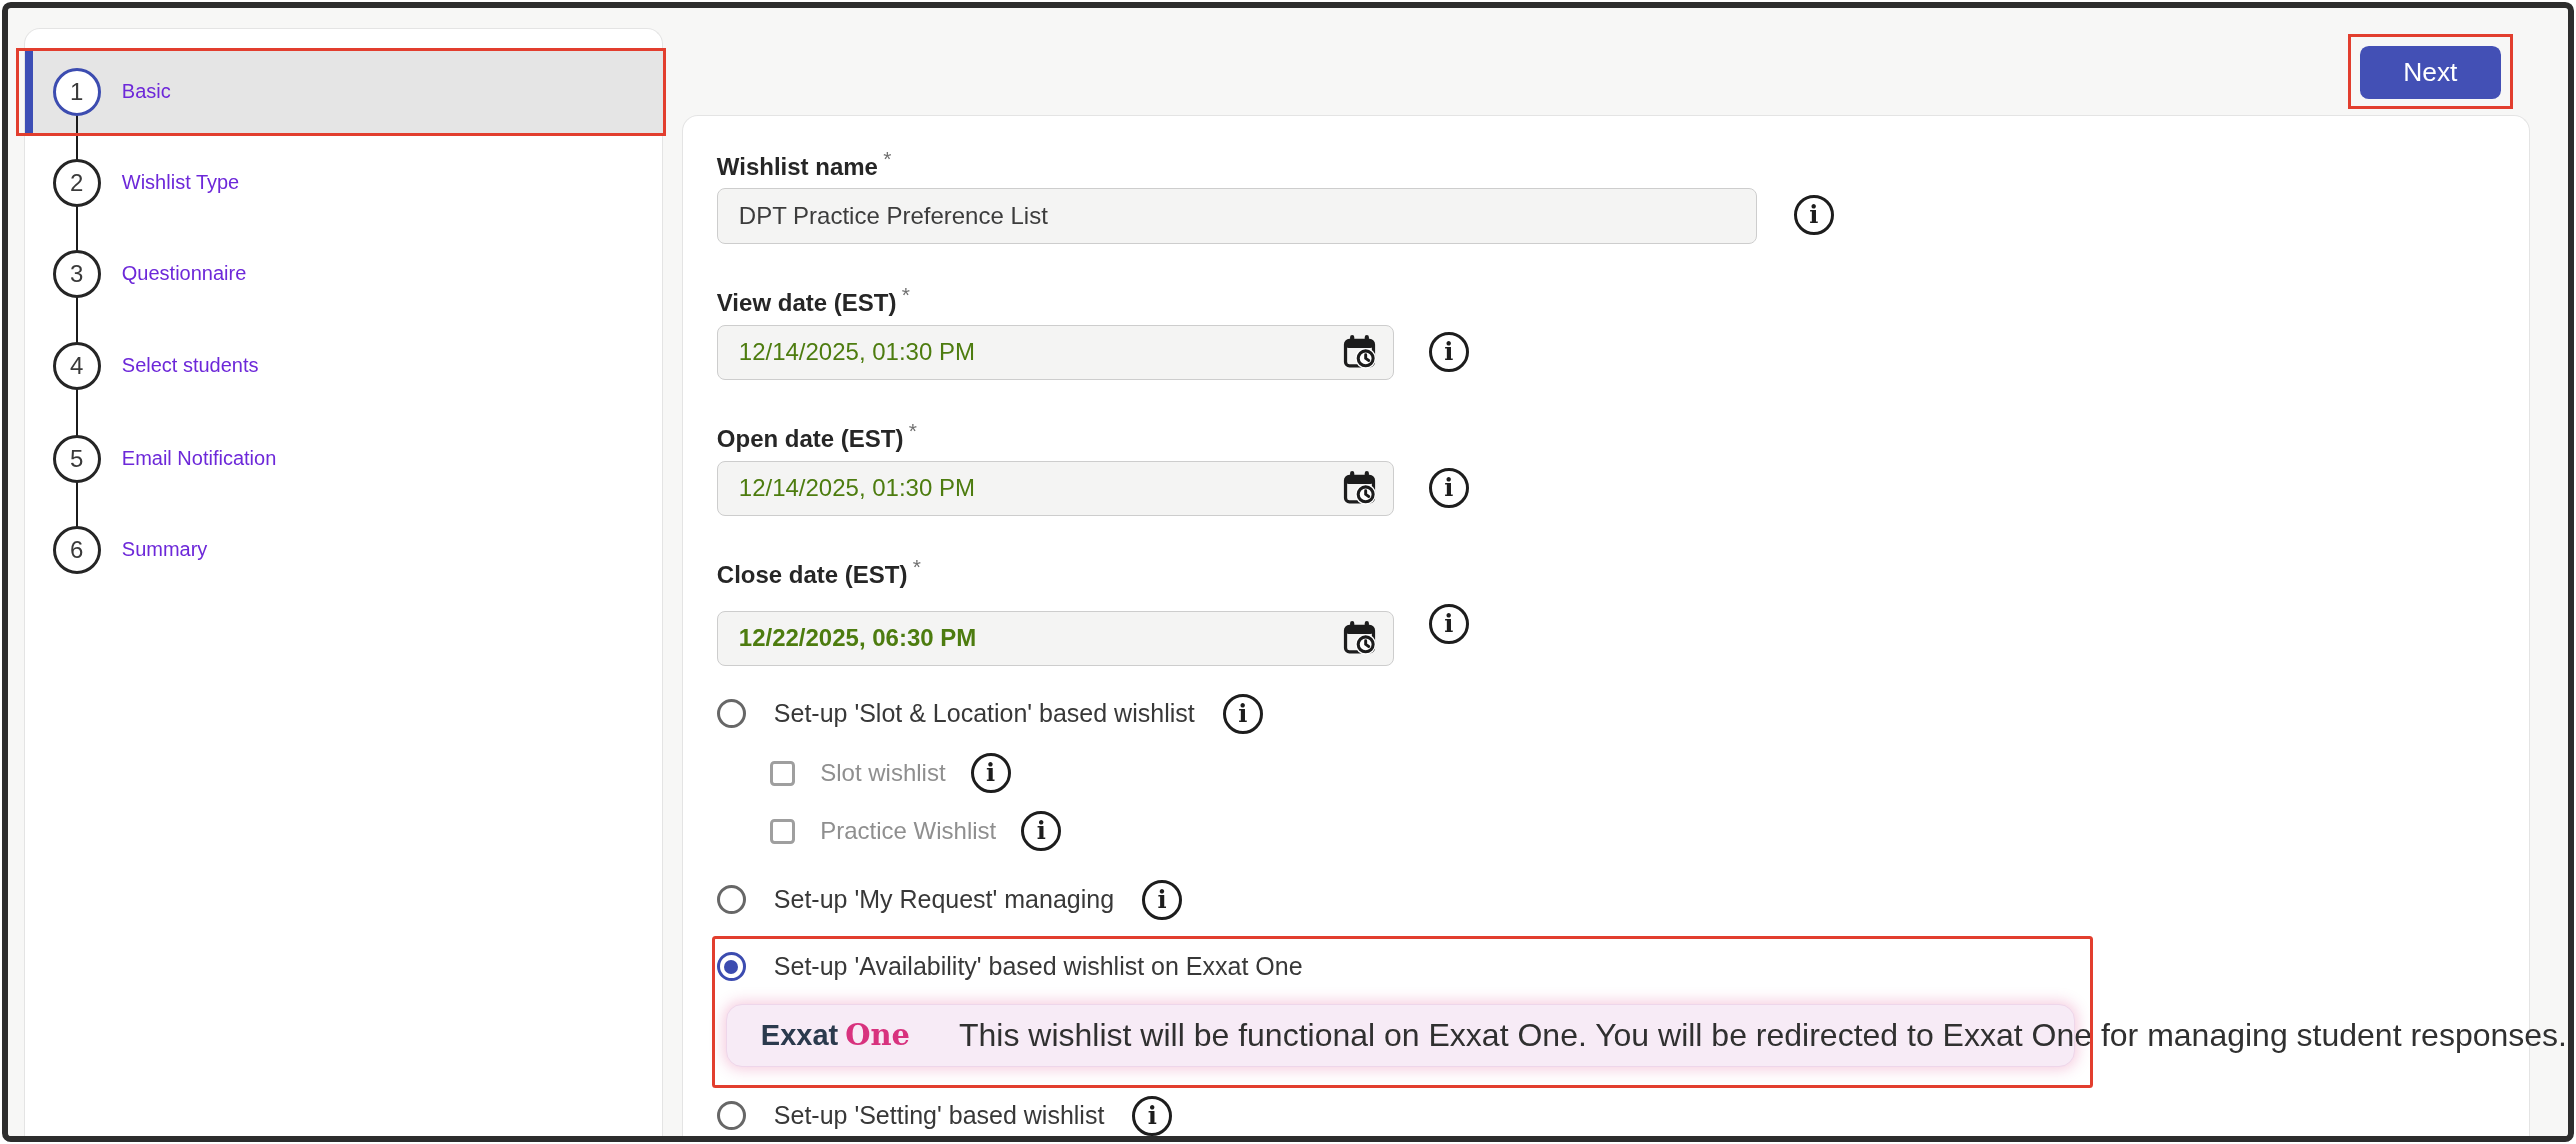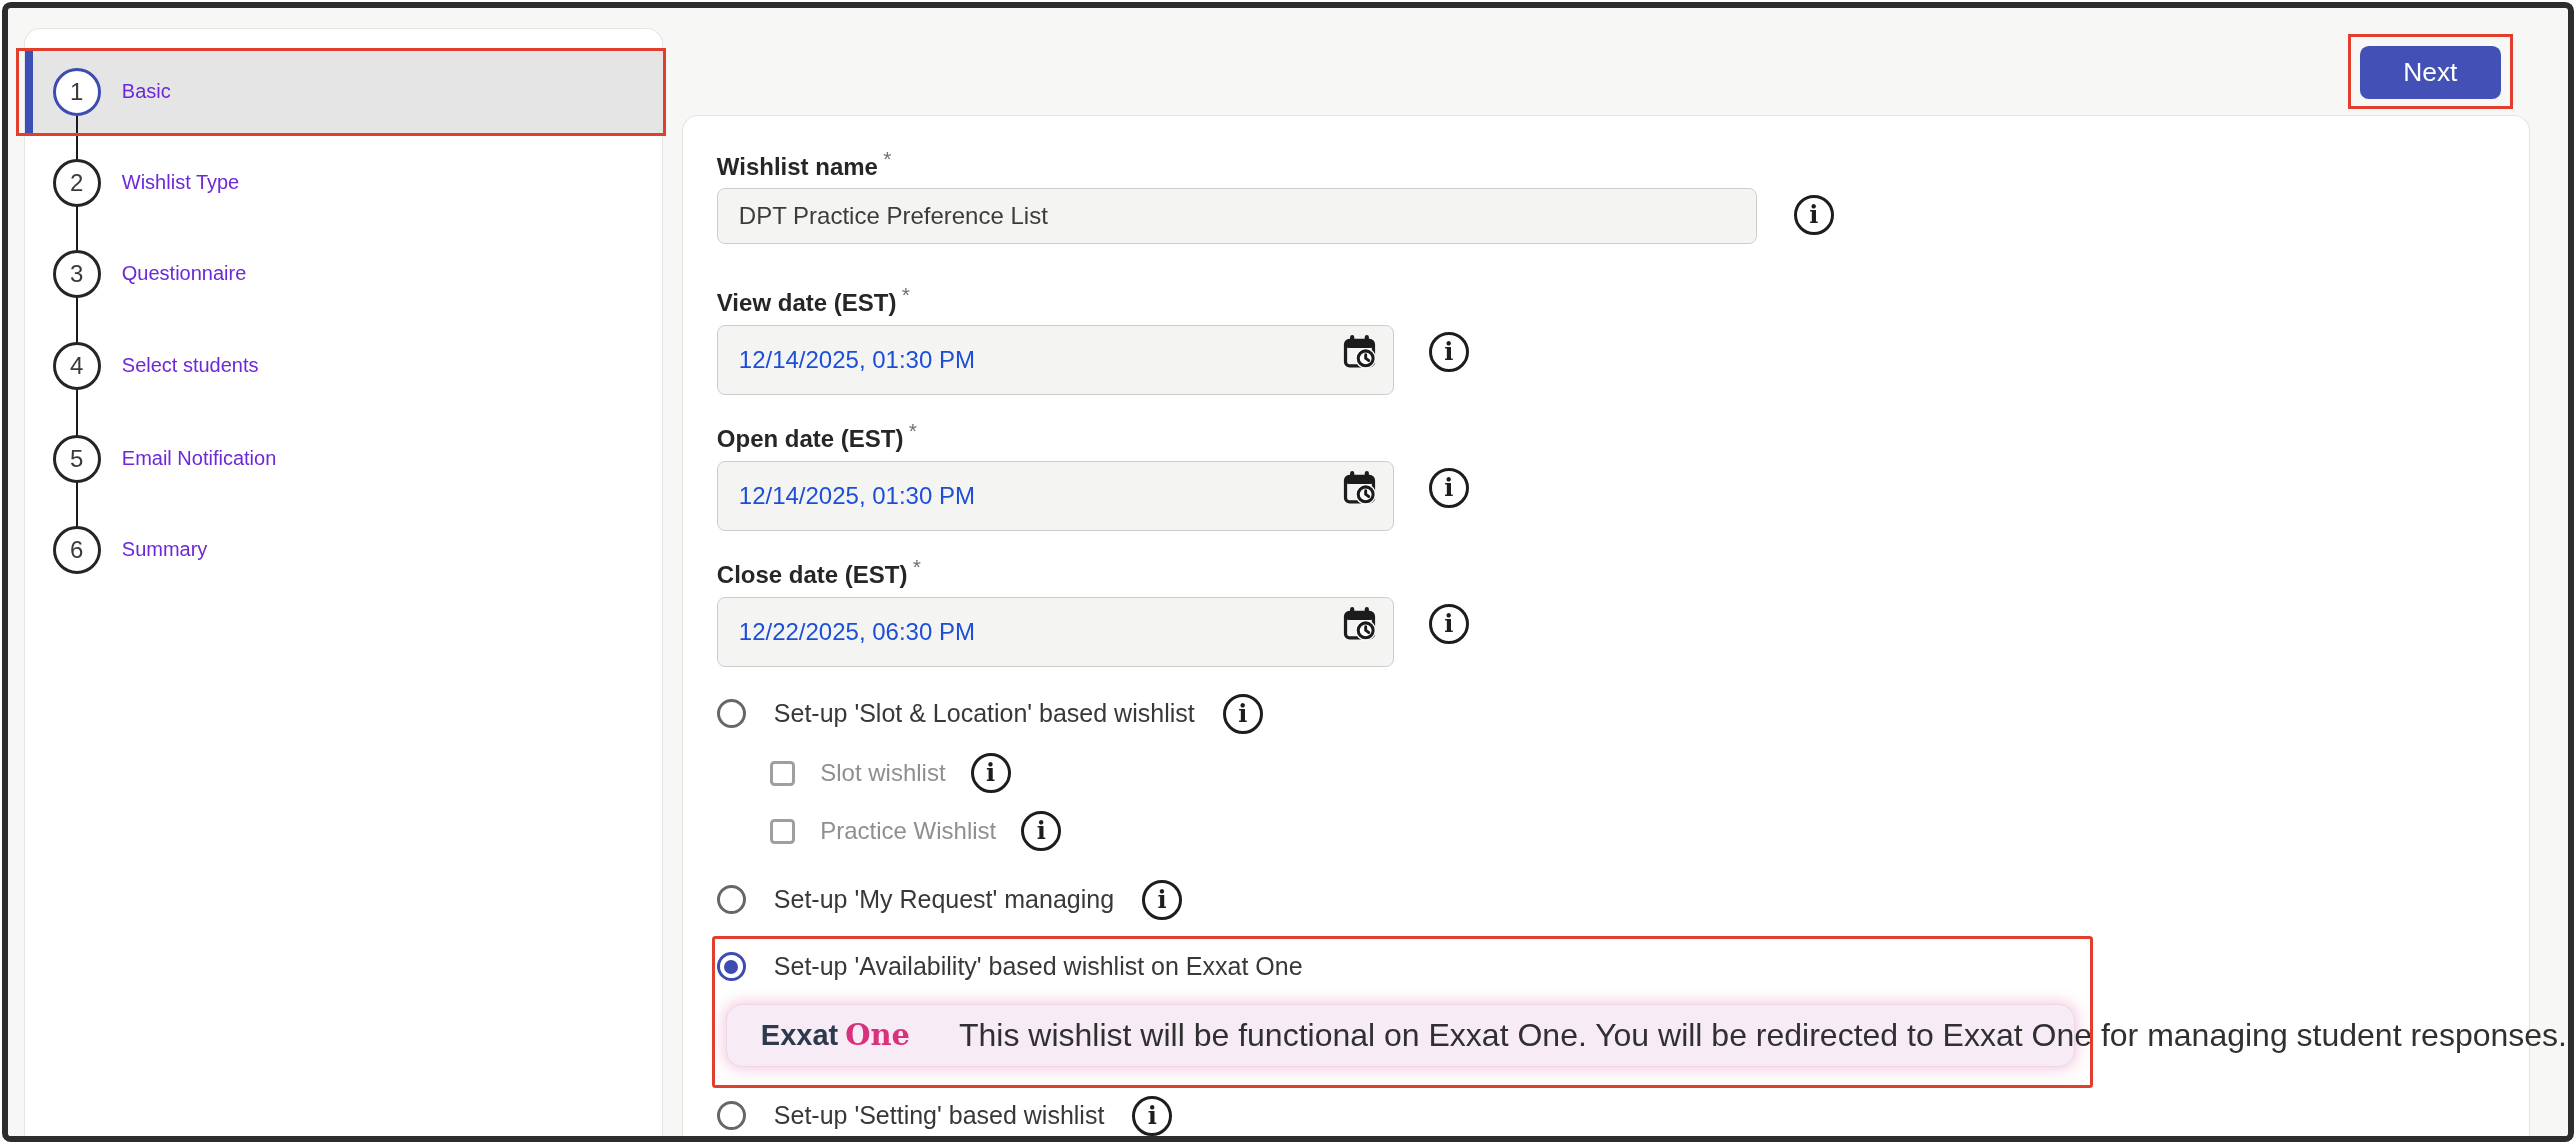--- a/index.html
+++ b/index.html
@@ -23,23 +23,23 @@
 
   
   .main-card{position:absolute;left:674px;top:107px;width:1848px;height:1031px;
     background:#ffffff;border:1.8px solid #e4e4e4;border-bottom:none;
     border-radius:16px 16px 0 0;box-sizing:border-box;}
   .fld-label{position:absolute;left:34px;font-size:24px;font-weight:700;color:#262626;}
   .fld-label .req{color:#6f6f6f;font-weight:400;font-size:21px;vertical-align:super;margin-left:5.3px;line-height:0;}
   .text-input{position:absolute;left:34px;height:56px;background:#f4f4f3;border:1.8px solid #cdcdcd;
     border-radius:8px;box-sizing:border-box;display:flex;align-items:center;
     padding:0 21px;font-size:24px;color:#3c3c3c;}
-  .date-input{width:677px;height:70px;position:absolute;left:34px;background:#f4f4f3;border:1.8px solid #cdcdcd;
+  .date-input{width:677px;height:55px;position:absolute;left:34px;background:#f4f4f3;border:1.8px solid #cdcdcd;
     border-radius:8px;box-sizing:border-box;display:flex;align-items:center;
-    padding:12px 21px;font-size:24px;color:#1d4ed8;}
+    padding:12px 21px;font-size:24px;color:#4d7c0f;}
   .date-input .cal{position:absolute;right:14px;top:7px;}
   .info-icon{position:absolute;width:34px;height:34px;border:3.5px solid #1d1d1d;border-radius:50%;
     display:flex;align-items:center;justify-content:center;
     font-family:"DejaVu Serif",serif;font-weight:700;font-size:24px;color:#1d1d1d;line-height:1;}
   .info-inline{position:static;flex:0 0 auto;}
 
   .opt-row{position:absolute;left:34px;display:flex;align-items:center;gap:28px;height:42px;}
   .radio{width:23px;height:23px;border:3.5px solid #676767;border-radius:50%;background:#fff;
     position:relative;flex:0 0 auto;}
   .radio.checked{border-color:#3c4cb0;}
@@ -144,21 +144,21 @@
         <circle cx="15.8" cy="15.6" r="6.4" fill="#ffffff"></circle>
         <circle cx="15.8" cy="15.6" r="4.6" fill="#ffffff" stroke="#1c1c1c" stroke-width="1.9"></circle>
         <path d="M15.8 13.4 v2.2 l1.9 1.3" stroke="#1c1c1c" stroke-width="1.8" fill="none" stroke-linecap="round"></path>
       </svg>
     </div>
     <div class="info-icon" style="left:746px;top:352px;">i</div>
 
     <div class="fld-label" style="top:445px;">
       <span>Close date (EST)</span><span class="req">*</span>
     </div>
-    <div class="date-input" style="top:481px;">
+    <div class="date-input" style="top:495px;font-weight:bold;">
       <span>12/22/2025, 06:30 PM</span>
       <svg class="cal" width="39" height="39" viewBox="0 0 24 24">
         <path d="M7.5 2.6 v3.2 M16.5 2.6 v3.2" stroke="#1c1c1c" stroke-width="2.6" stroke-linecap="round" fill="none"></path>
         <rect x="3.4" y="4.6" width="17.2" height="15.6" rx="2.4" fill="none" stroke="#1c1c1c" stroke-width="2"></rect>
         <rect x="3.4" y="4.6" width="17.2" height="4.6" rx="2" fill="#1c1c1c"></rect>
         <circle cx="15.8" cy="15.6" r="6.4" fill="#ffffff"></circle>
         <circle cx="15.8" cy="15.6" r="4.6" fill="#ffffff" stroke="#1c1c1c" stroke-width="1.9"></circle>
         <path d="M15.8 13.4 v2.2 l1.9 1.3" stroke="#1c1c1c" stroke-width="1.8" fill="none" stroke-linecap="round"></path>
       </svg>
     </div>

